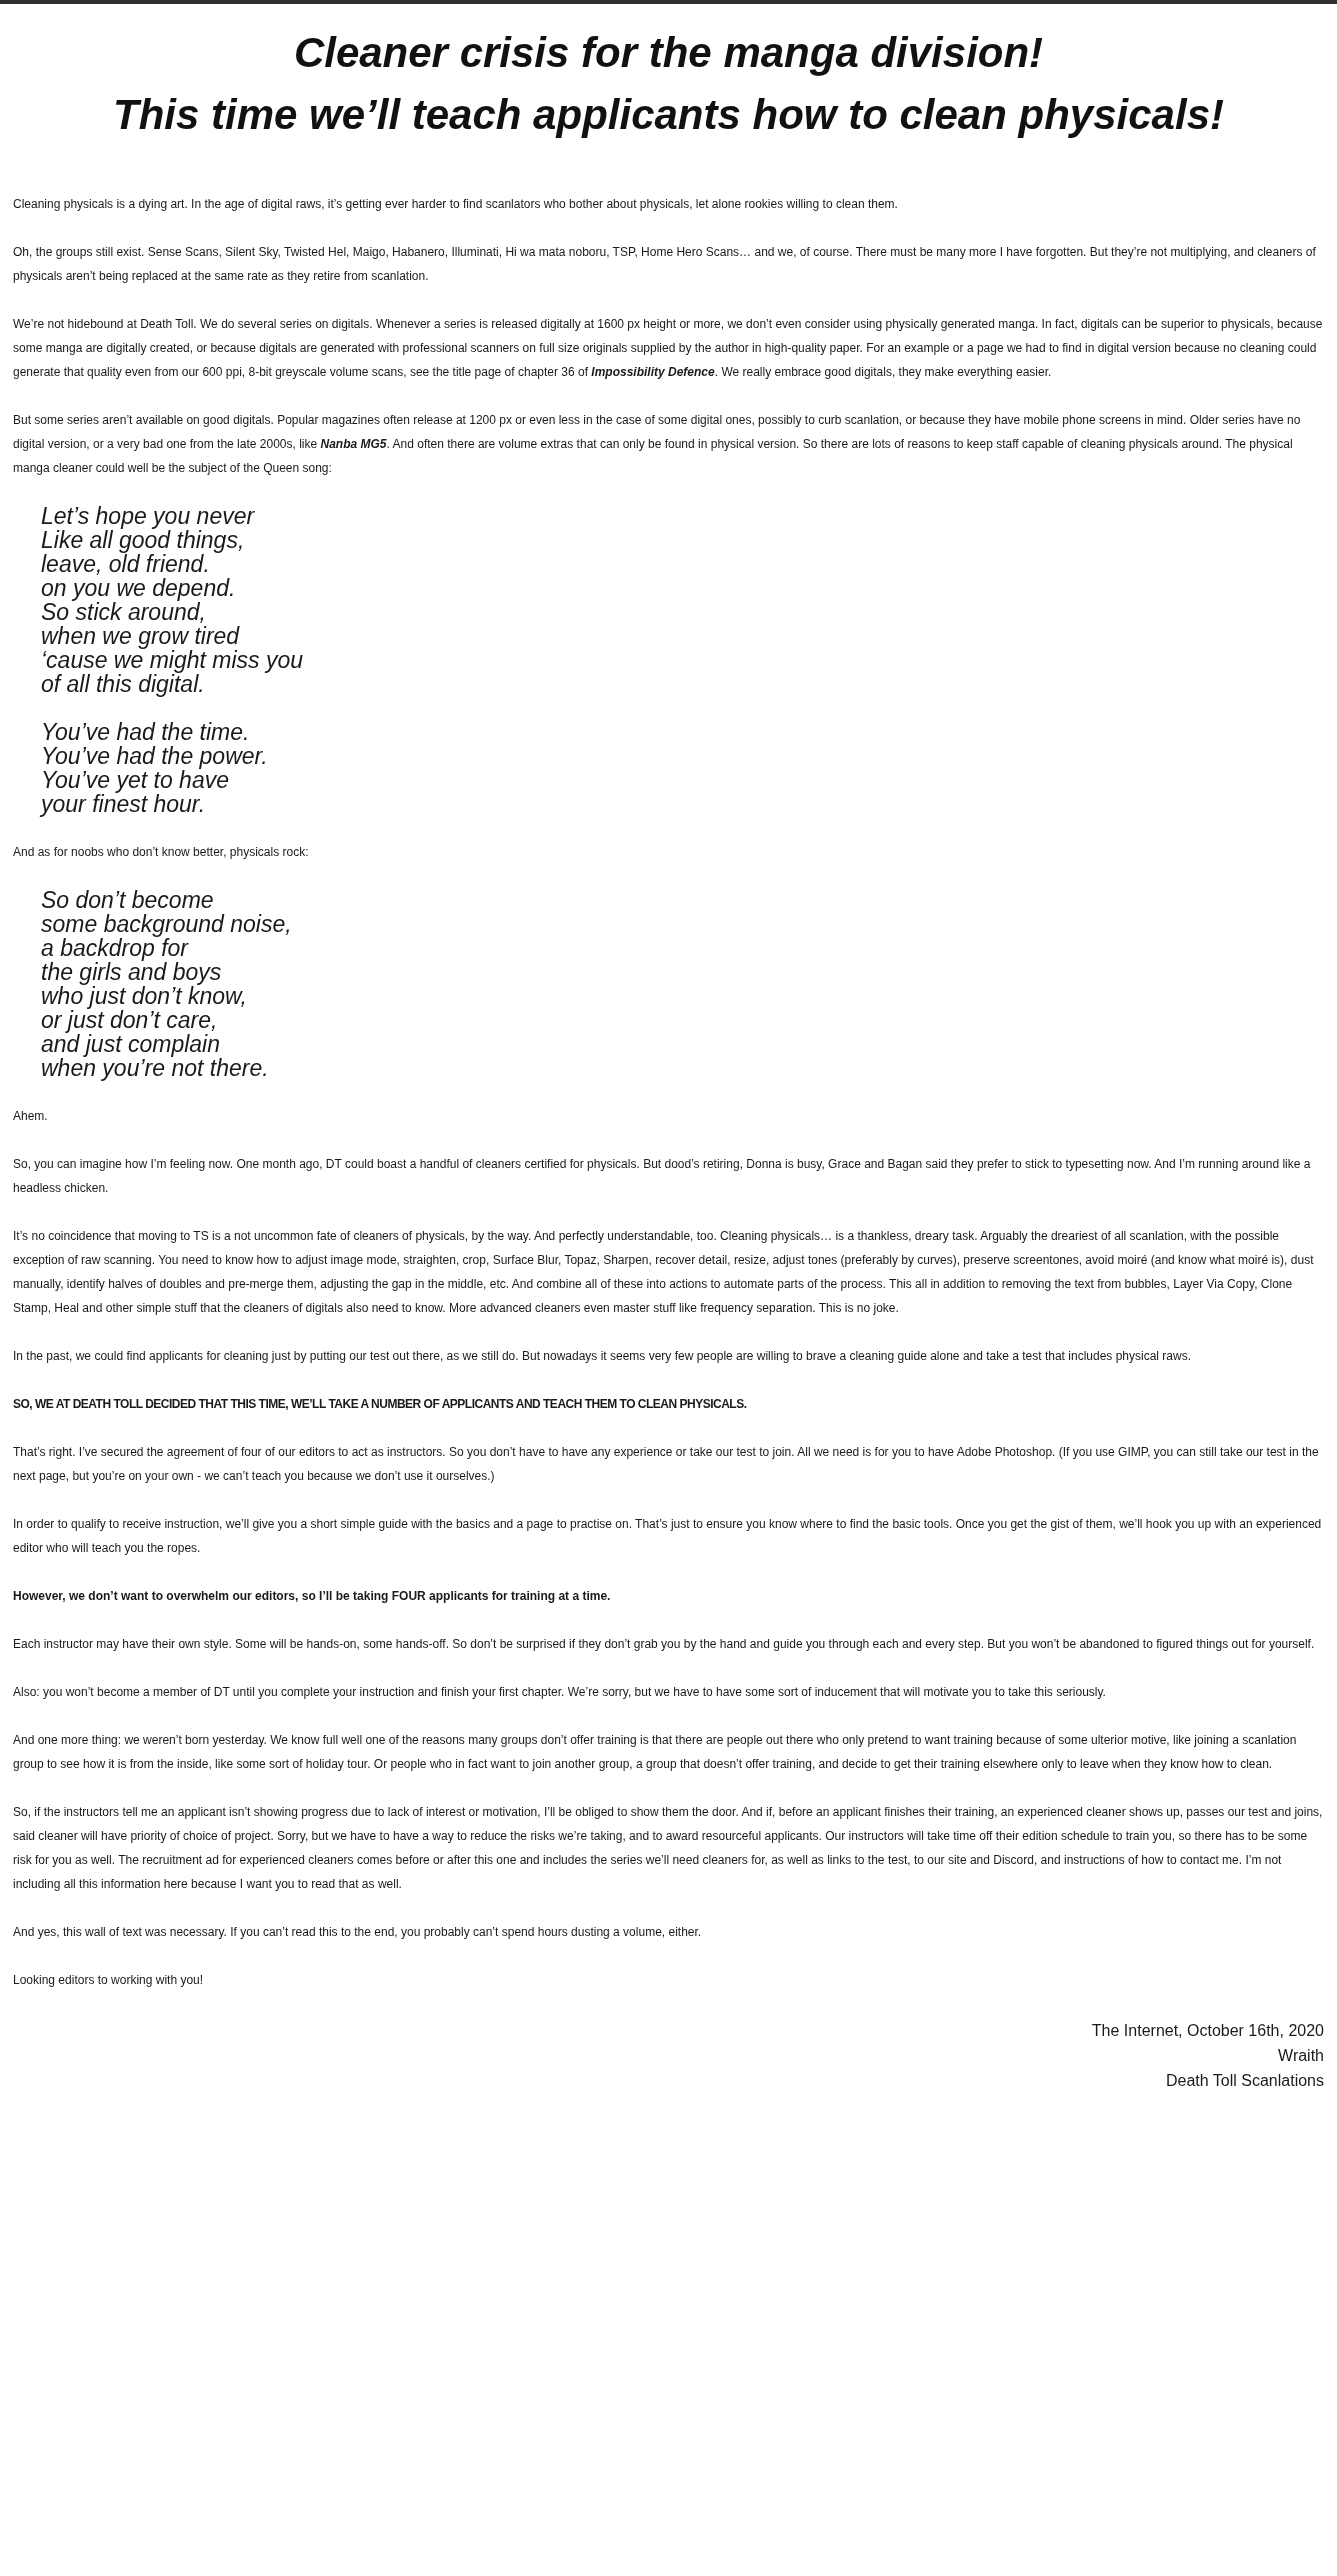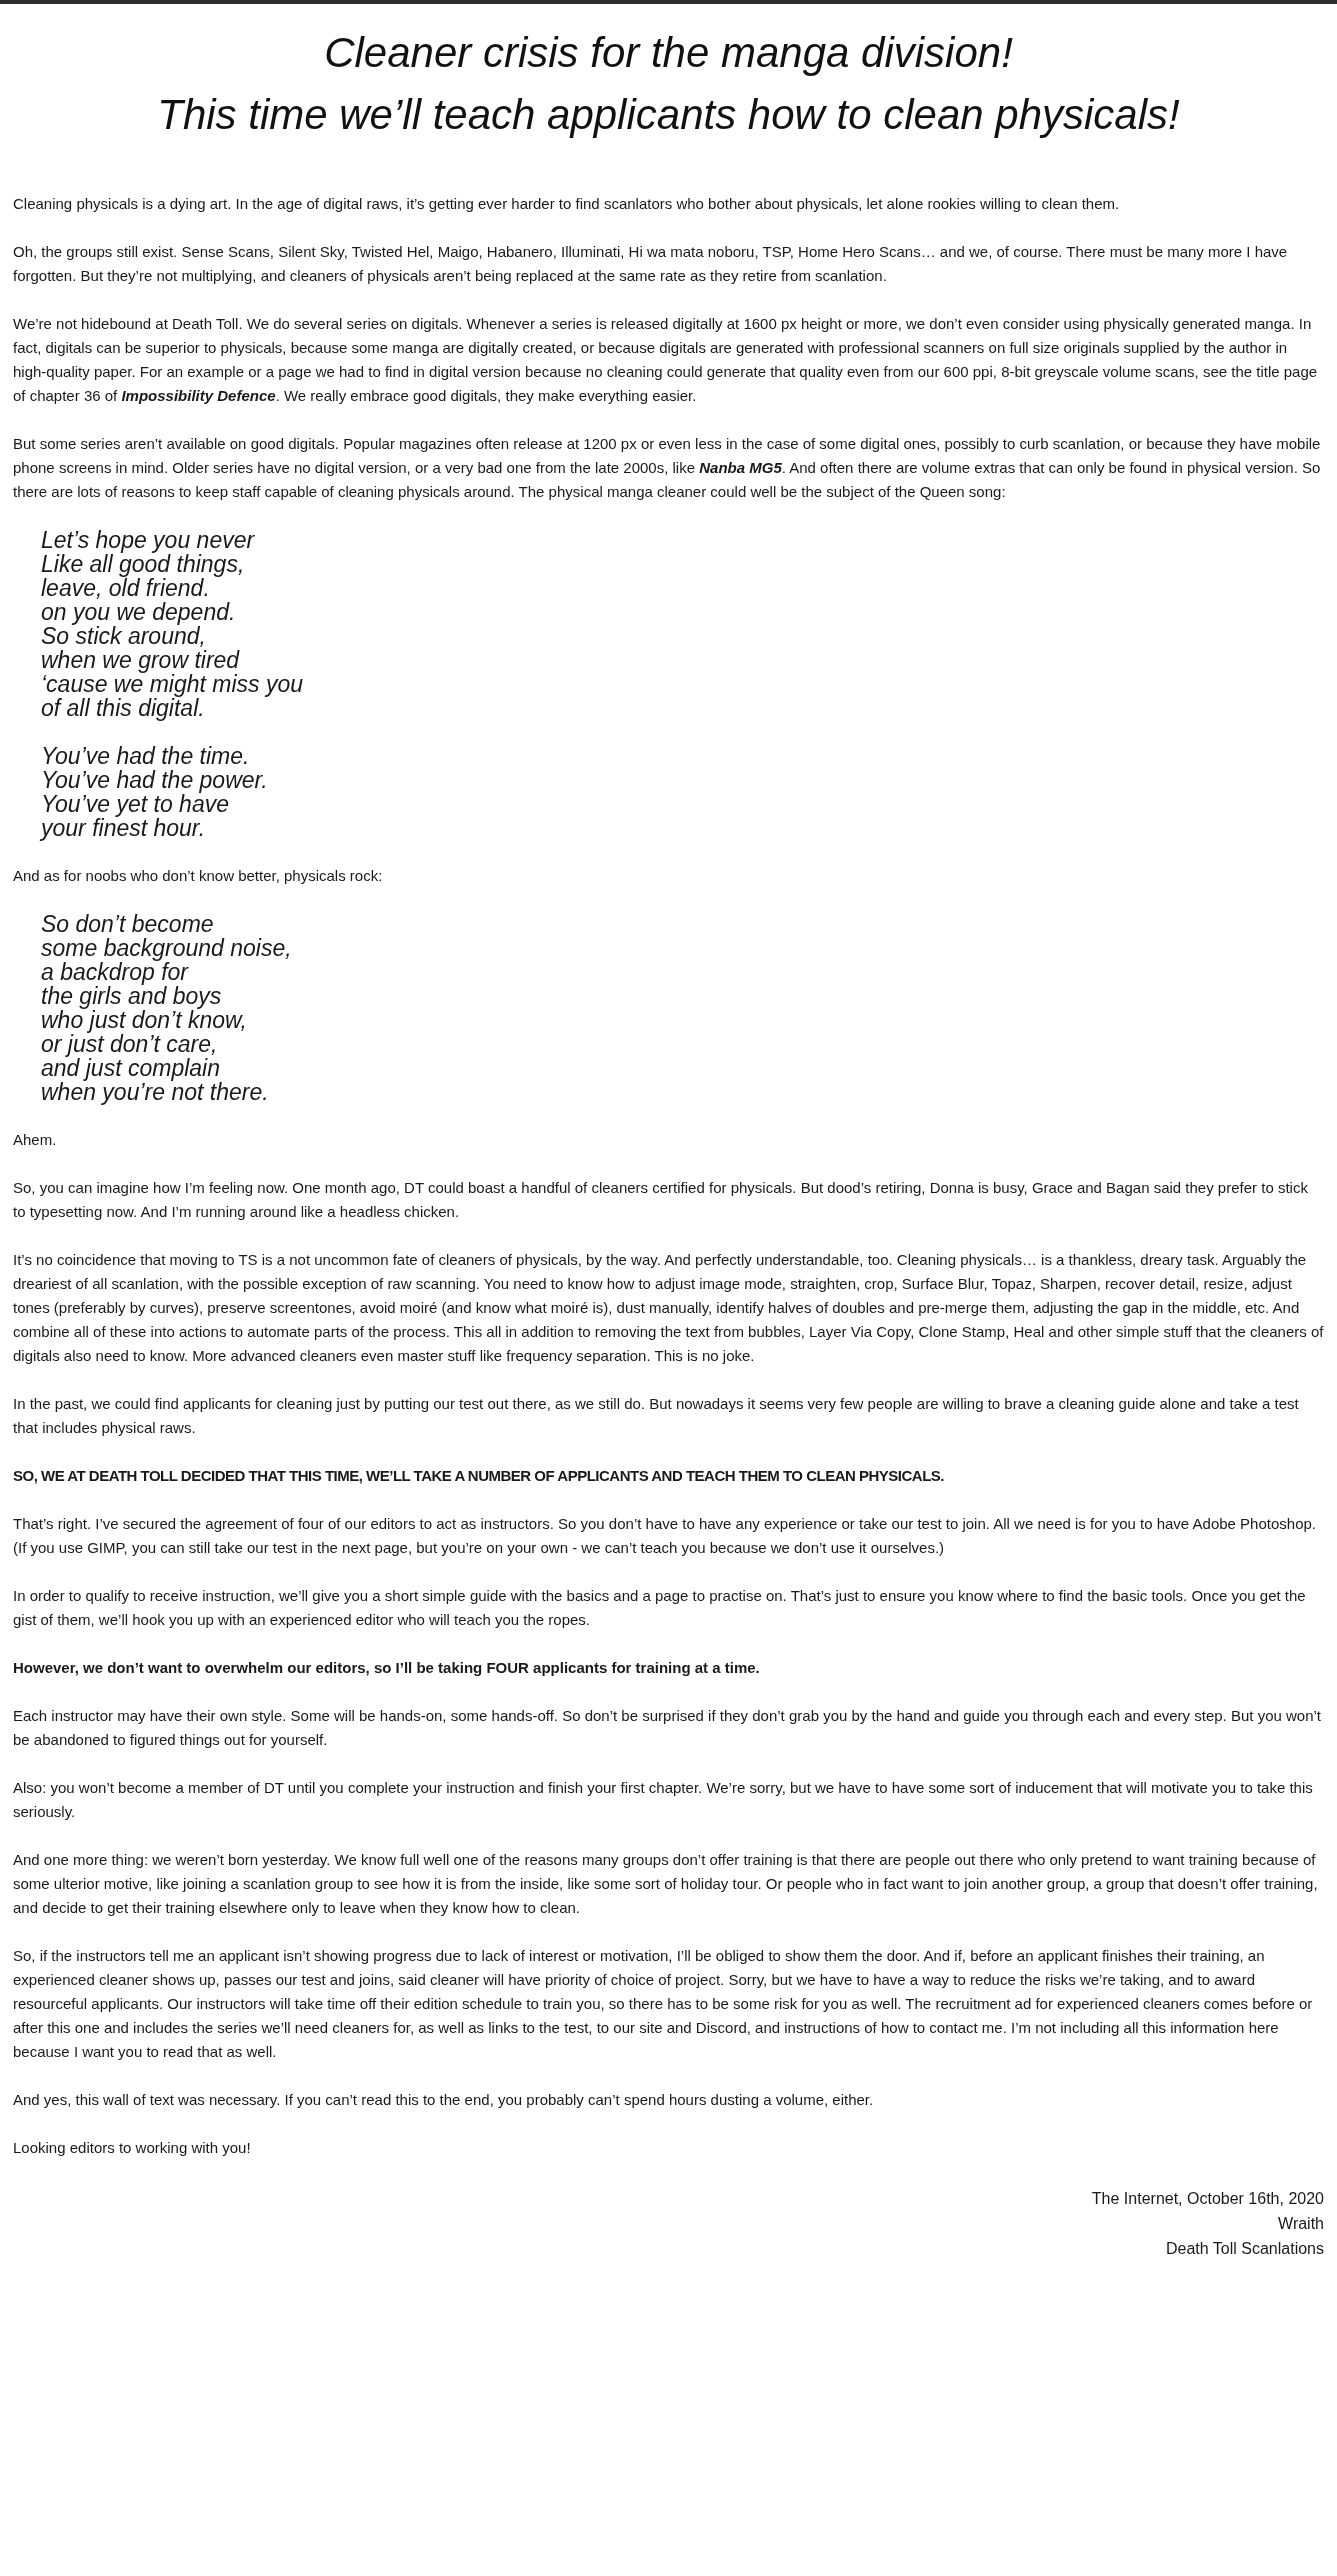--- a/index.html
+++ b/index.html
@@ -18,27 +18,27 @@
   }
   .page {
     padding: 9.3px 13px 5.6px 13px;
     box-sizing: border-box;
   }
   .title {
     margin: 9.3px 0 46px 0;
     text-align: center;
     font-size: 42px;
     line-height: 62px;
-    font-weight: normal;
+    font-weight: bold;
     font-style: italic;
     color: #111111;
   }
   .title .title-line { display: block; }
   p.body-par {
-    font-size: 15px;
+    font-size: 12px;
     line-height: 24px;
     margin: 24px 0;
   }
   p.body-par.bold { font-weight: bold; }
   p.caps-par { letter-spacing: -0.5px; }
   .bi { font-weight: bold; font-style: italic; margin-top: 36px; }
   .poem {
     margin: 24px 0 24px 28px;
     font-size: 23px;
     line-height: 24px;

